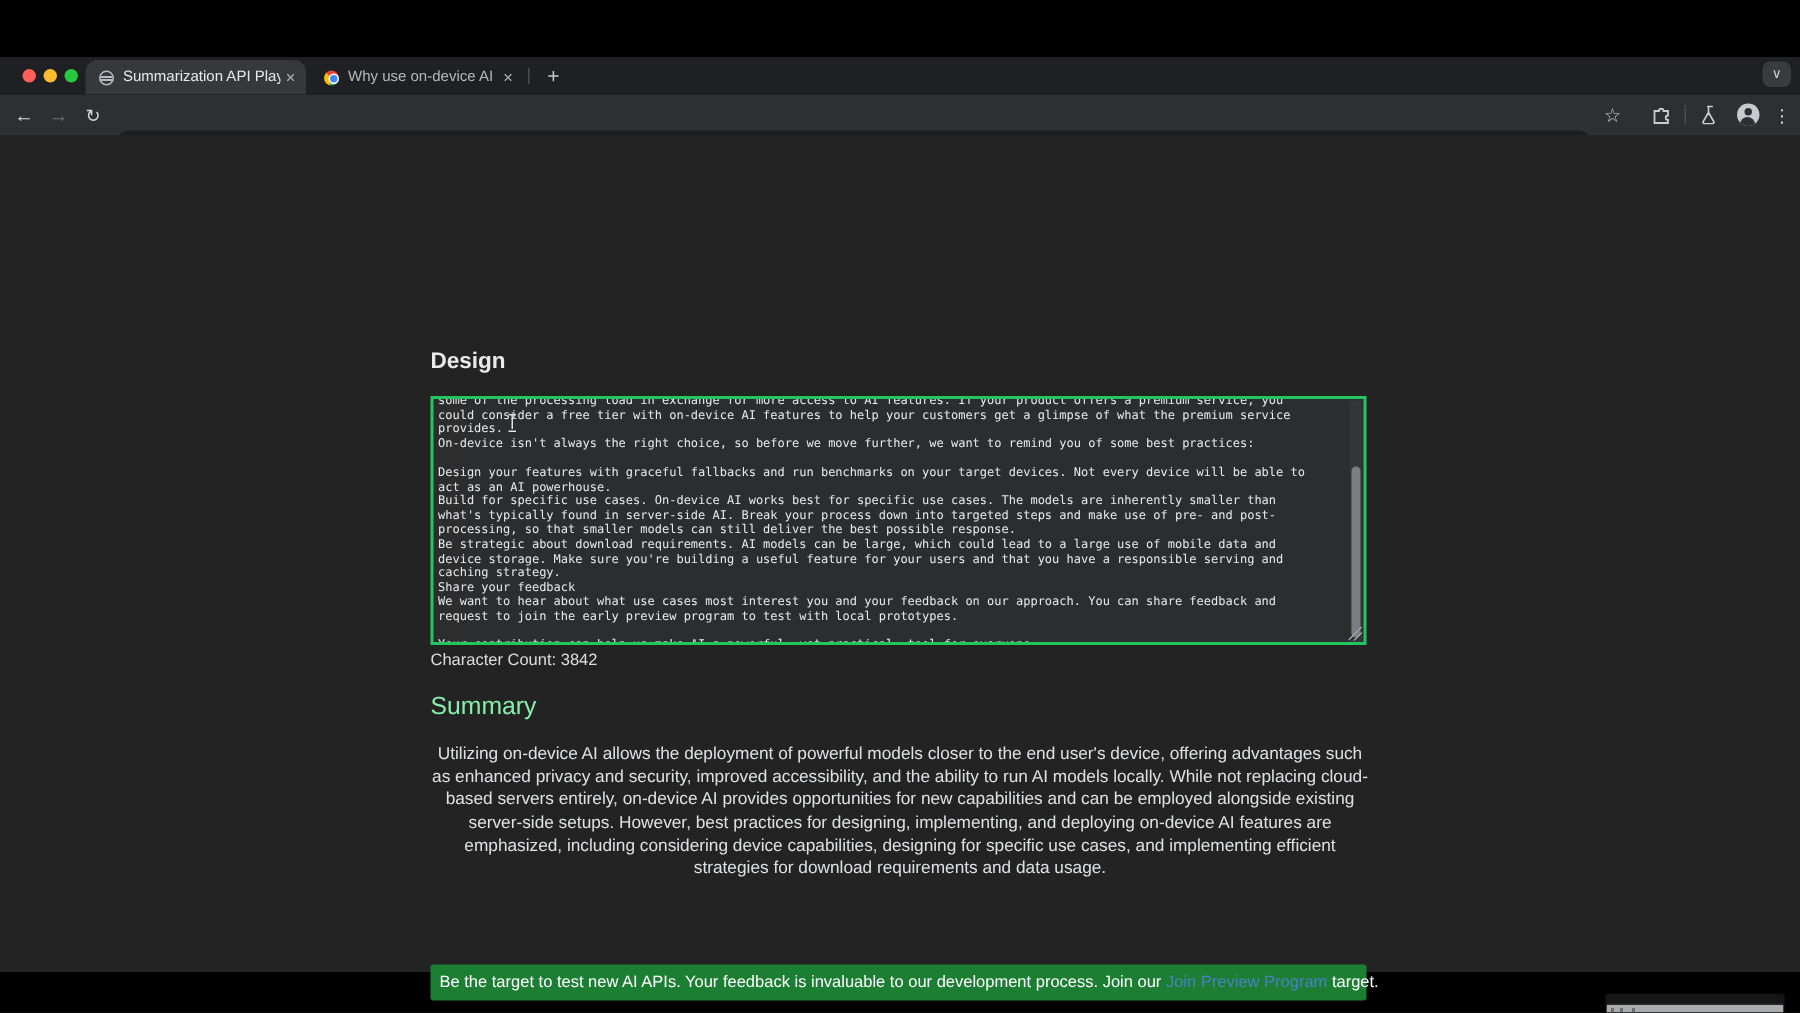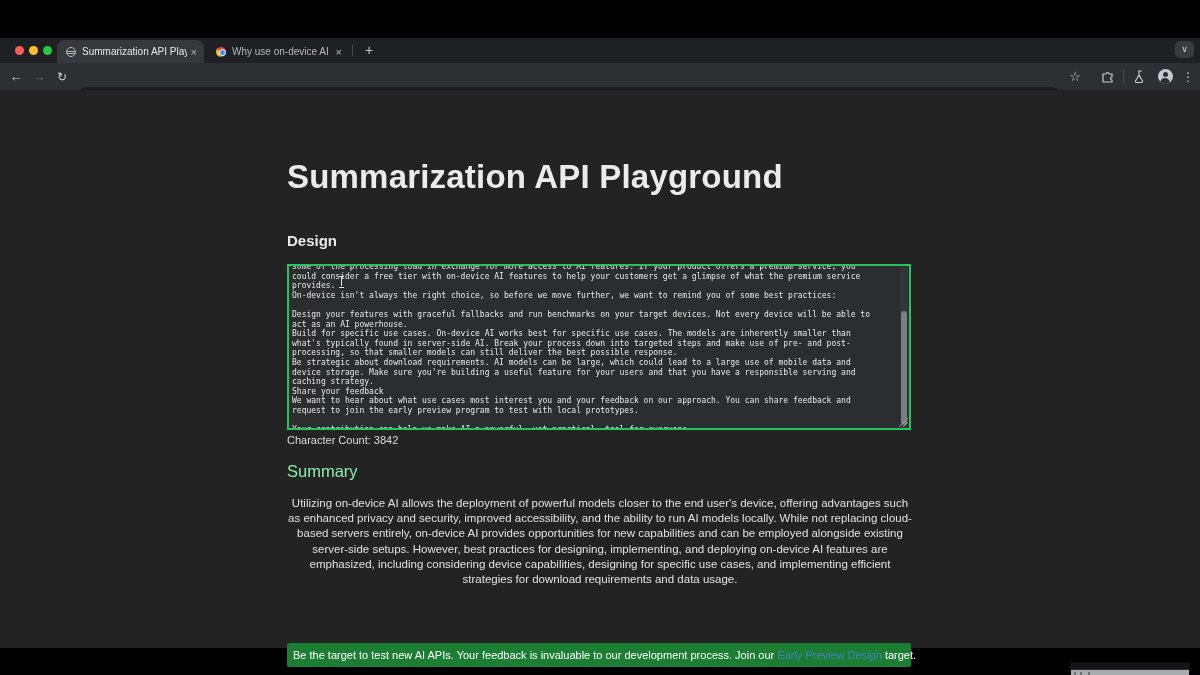--- a/index.html
+++ b/index.html
@@ -146,21 +146,20 @@
           <path d="M4.5 1 h3 M5 1 v4 l3.5 6 a1 1 0 0 1 -.9 1.5 h-5.2 a1 1 0 0 1 -.9 -1.5 l3.5 -6 v-4" fill="none" stroke="#c9ccd0" stroke-width="1.1" stroke-linecap="round"></path>
         </svg>
       </div>
       <div id="avatar-btn" class="tb-ico">
         <div class="avatar-circle"></div>
       </div>
       <div id="menu-dots" class="tb-ico">⋮</div>
     </div>
 
     <div id="content">
-      <h1 id="page-title">Summarization API Playground</h1>
 
       <h2 id="input-heading">Design</h2>
 
       <div id="input-textarea" role="textbox">
         <div id="textarea-text">some of the processing load in exchange for more access to AI features. If your product offers a premium service, you
 could consider a free tier with on-device AI features to help your customers get a glimpse of what the premium service
 provides.
 On-device isn't always the right choice, so before we move further, we want to remind you of some best practices:
 
 Design your features with graceful fallbacks and run benchmarks on your target devices. Not every device will be able to
@@ -181,21 +180,21 @@
         </div>
         <div id="resize-handle"></div>
       </div>
       <div id="text-cursor"></div>
 
       <div id="char-count">Character Count: 3842</div>
 
       <h2 id="summary-heading">Summary</h2>
       <p id="summary-body">Utilizing on-device AI allows the deployment of powerful models closer to the end user's device, offering advantages such as enhanced privacy and security, improved accessibility, and the ability to run AI models locally. While not replacing cloud-based servers entirely, on-device AI provides opportunities for new capabilities and can be employed alongside existing server-side setups. However, best practices for designing, implementing, and deploying on-device AI features are emphasized, including considering device capabilities, designing for specific use cases, and implementing efficient strategies for download requirements and data usage.</p>
 
-      <div id="banner"><span>Be the target to test new AI APIs. Your feedback is invaluable to our development process. Join our </span><span id="banner-link">Early Preview Design</span><span> target.</span></div>
+      <div id="banner"><span>Be the target to test new AI APIs. Your feedback is invaluable to our development process. Join our </span><span id="banner-link">Join Preview Program</span><span> target.</span></div>
 
       <div id="screen-preview">
         <div class="pv-top"></div>
         <div class="pv-bar"></div>
 
       </div>
     </div>
 
   </div>
 </div>

